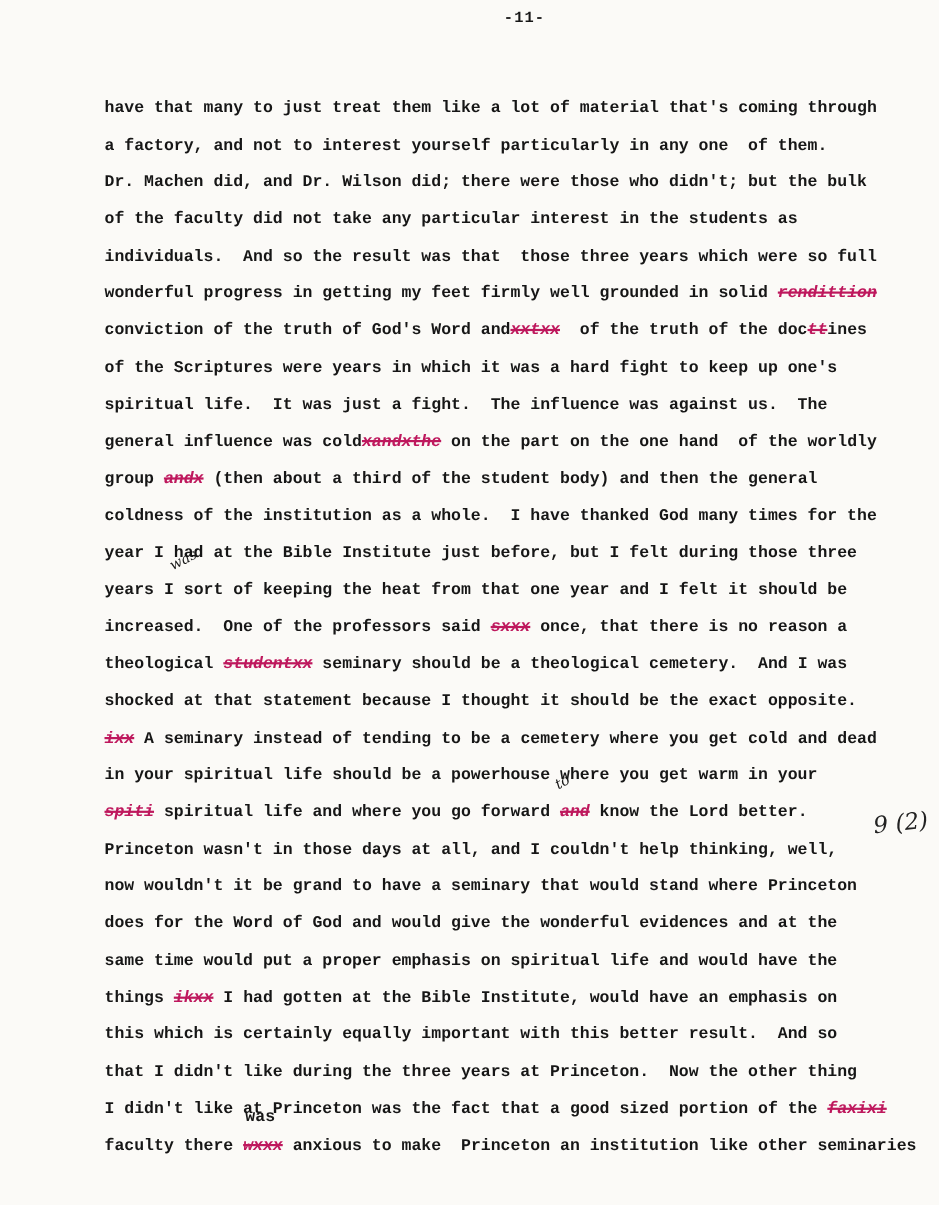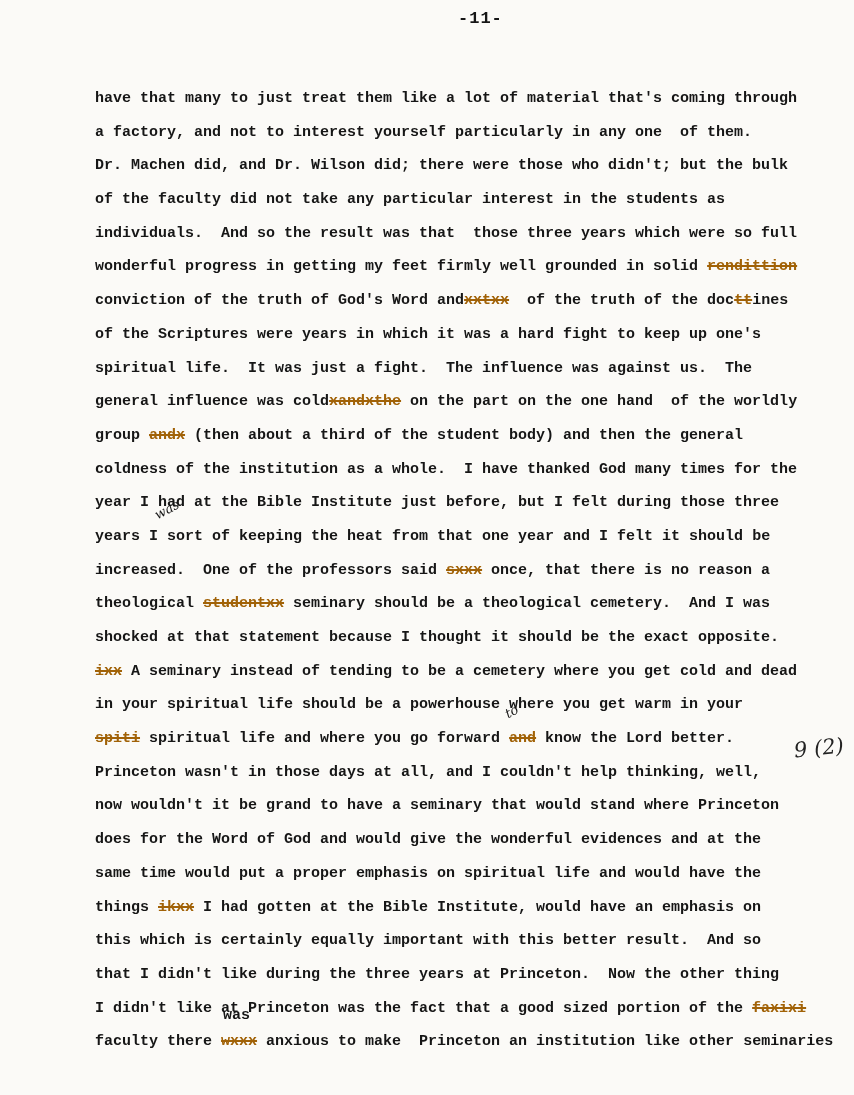--- a/index.html
+++ b/index.html
@@ -7,38 +7,39 @@
     width:854px;height:1095px;
     background:#fbfaf7;
     position:relative;
     overflow:hidden;
     font-family:"Liberation Mono", monospace;
     color:#161616;
   }
   .page-number{
     position:absolute;
     left:458px;top:9px;
-    font-size:17px;font-weight:700;
+    font-size:14px;font-weight:700;
     letter-spacing:1px;
   }
   .text-body{
     position:absolute;
     left:95px;top:82px;
     width:730px;
     font-size:15px;
     font-weight:600;
     line-height:33.7px;
     white-space:pre;
   }
   .line{height:33.7px;}
   .struck{
     font-weight:800;
     text-decoration:line-through;
     text-decoration-thickness:2px;
-    color:#a16207;
+    color:#be185d;
+    font-style:italic;
   }
   .rel{position:relative;display:inline-block;}
   .above{
     position:absolute;
     white-space:nowrap;
     line-height:normal;
   }
   .above.hand{
     font-family:"DejaVu Serif", serif;
     font-style:italic;

